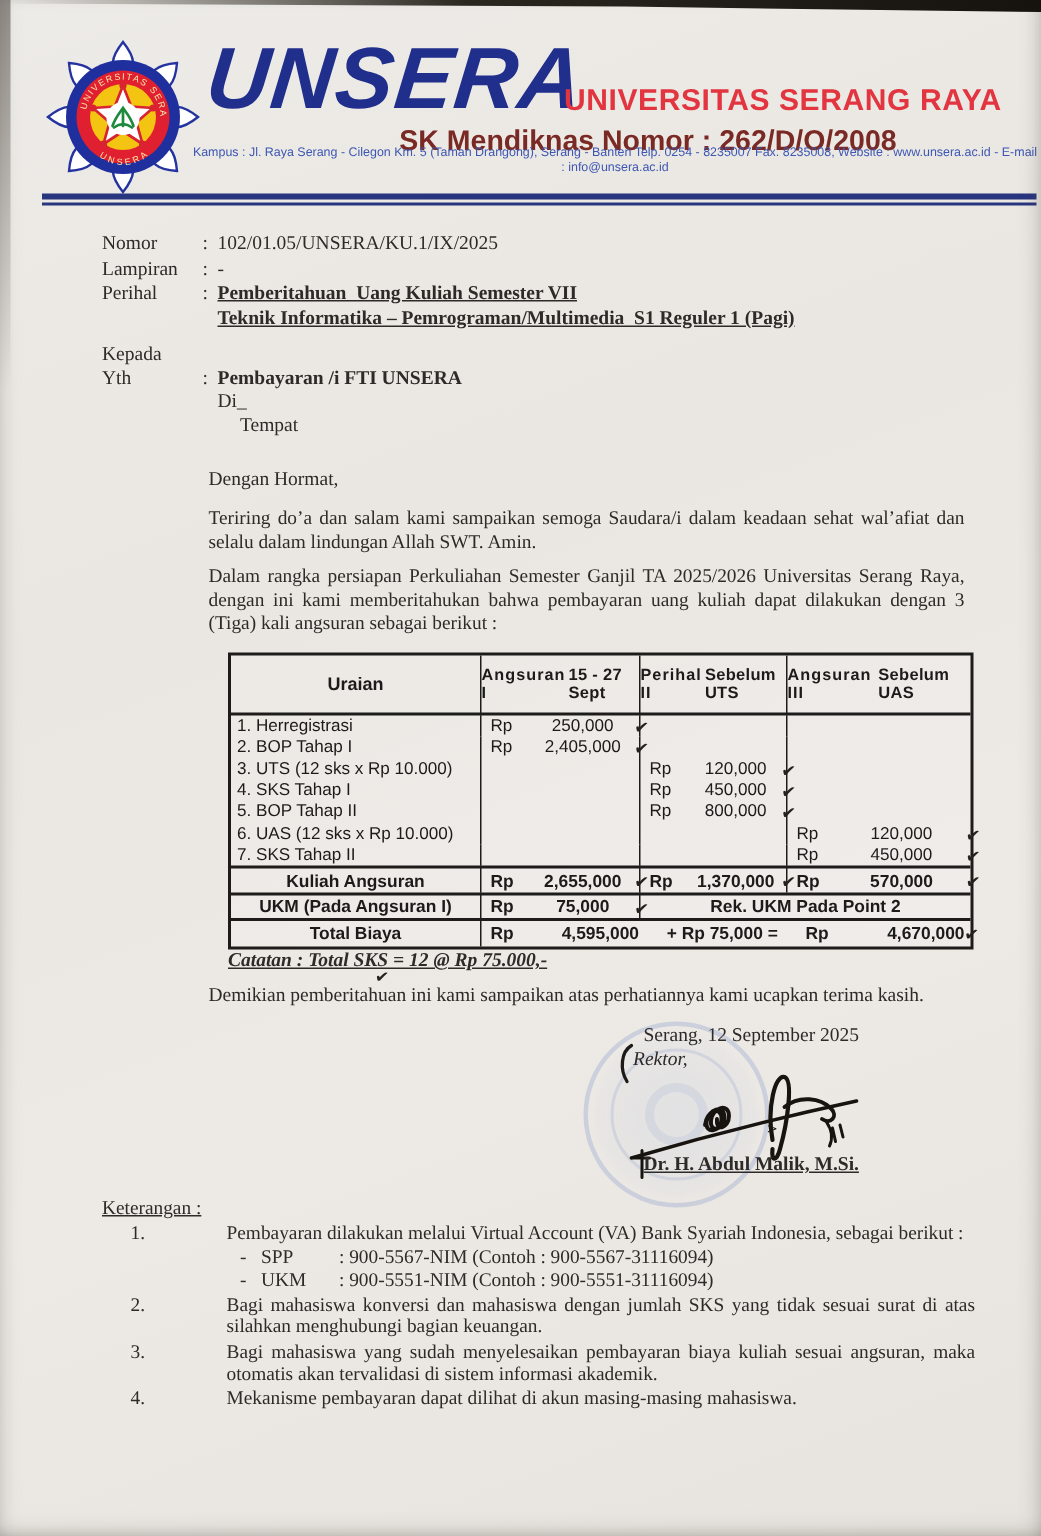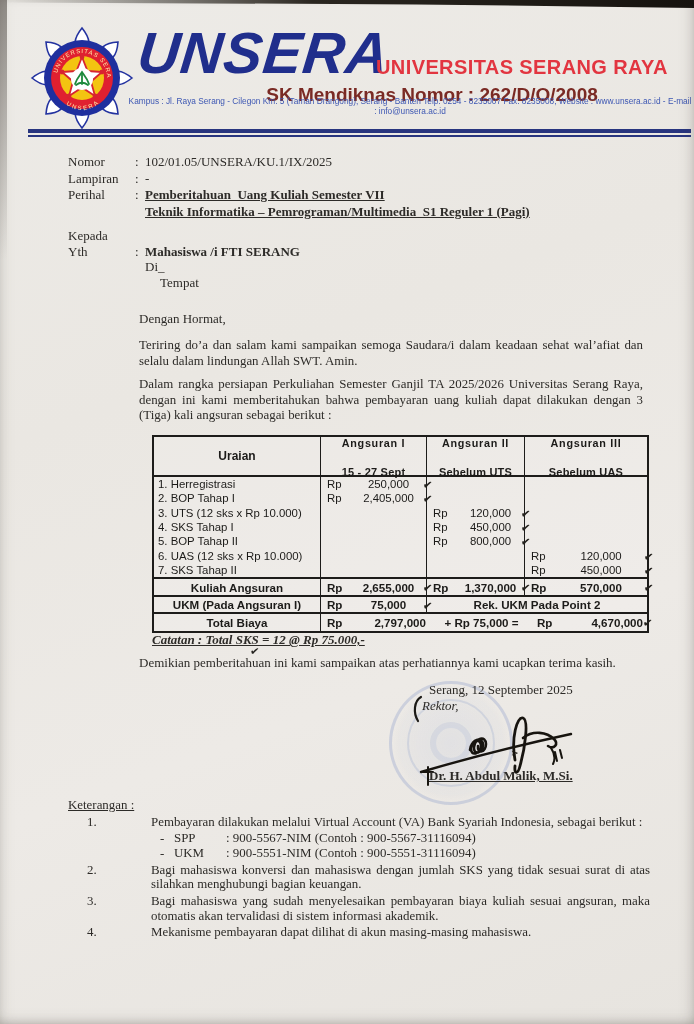--- a/index.html
+++ b/index.html
@@ -48,21 +48,21 @@
   
   .ptable{position:absolute;left:152px;top:435px;display:grid;
     grid-template-columns:166px 106px 98px 123px;
     grid-template-rows:40px repeat(7,14.3px) 18px 17px 18.5px;
     border:2px solid #1d1c1a;font-family:"Liberation Sans",sans-serif;color:#1c1b19;background:rgba(255,255,255,.12);}
   .cell{display:flex;align-items:center;overflow:visible;}
   .bl{border-left:1.5px solid #1d1c1a;}
   .bt{border-top:2px solid #1d1c1a;}
   .hb{border-bottom:2px solid #1d1c1a;}
   .thU{justify-content:center;font-weight:bold;font-size:12px;}
-  .thA{flex-direction:column;justify-content:flex-start;gap:17px;}
+  .thA{flex-direction:row;justify-content:flex-end;gap:2px;}
   .thA .h1{font-weight:bold;font-size:10.8px;letter-spacing:.7px;}
   .thA .h2{font-weight:bold;font-size:11px;letter-spacing:.2px;}
   .ur{font-size:11.4px;padding-left:4px;}
   .amt{font-size:11.4px;padding:0 3px 0 6px;}
   .amt .rp{width:27px;flex:none;}
   .amt .val{flex:1;text-align:center;}
   .chk{flex:none;width:12px;margin-right:-12px;font-family:"DejaVu Sans",sans-serif;
     font-size:11.5px;color:#24221e;transform:rotate(6deg) translateY(1px);font-weight:bold;}
   .sum{font-weight:bold;font-size:11.6px;}
   .sumlbl{justify-content:center;}
@@ -181,21 +181,21 @@
     </div>
   </div>
 
   <div class="recipient">
     <div class="mrow">
         <span>Kepada</span>
       </div>
     <div class="mrow">
       <span class="mlabel">Yth</span>
       <span class="mcolon">:</span>
-      <span class="b">Mahasiswa /i FTI SERANG</span>
+      <span class="b">Pembayaran /i FTI UNSERA</span>
     </div>
     <div class="mrow">
         <span class="mlabel"></span>
         <span class="mcolon"></span>
         <span>Di_</span>
       </div>
     <div class="mrow">
         <span class="mlabel"></span>
         <span class="mcolon"></span>
         <span style="margin-left:15px">Tempat</span>
@@ -208,21 +208,21 @@
 
   <div class="ptable">
     <div class="cell thU hb">
         <span>Uraian</span>
       </div>
     <div class="cell thA bl hb">
       <span class="h1">Angsuran I</span>
         <span class="h2">15 - 27 Sept</span>
     </div>
     <div class="cell thA bl hb">
-      <span class="h1">Angsuran II</span>
+      <span class="h1">Perihal II</span>
         <span class="h2">Sebelum UTS</span>
     </div>
     <div class="cell thA bl hb">
       <span class="h1">Angsuran III</span>
         <span class="h2">Sebelum UAS</span>
     </div>
 
     <div class="cell ur">
         <span>1. Herregistrasi</span>
       </div>
@@ -385,21 +385,21 @@
       </div>
     <div class="cell merge34 bl bt">
         <span>Rek. UKM Pada Point 2</span>
       </div>
 
     <div class="cell sum sumlbl bt">
         <span>Total Biaya</span>
       </div>
     <div class="cell merge24 bl bt">
       <span class="rp1">Rp</span>
-      <span class="v1">2,797,000</span>
+      <span class="v1">4,595,000</span>
       <span class="mid">+ Rp 75,000  =</span>
       <span class="rp2">Rp</span>
       <span class="v2">4,670,000</span>
       <span class="chk">✔</span>
     </div>
   </div>
 
   <div class="catatan">Catatan : Total SKS = 12 @ Rp 75.000,-</div>
   <div class="catchk">✔</div>
   <div class="closing">Demikian pemberitahuan ini kami sampaikan atas perhatiannya kami ucapkan terima kasih.</div>

